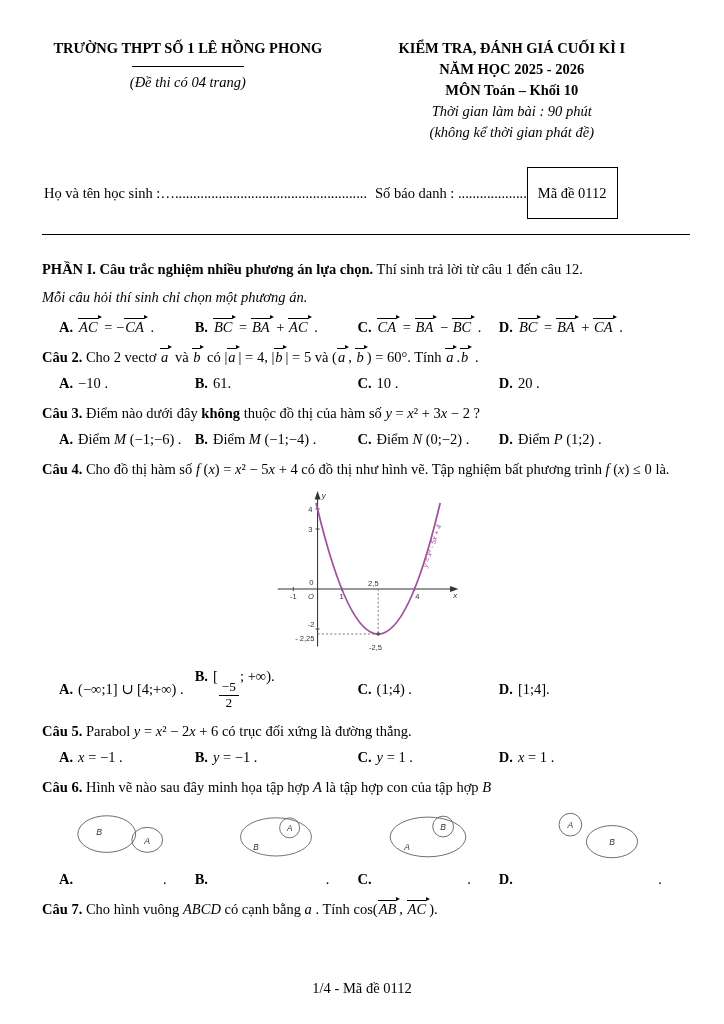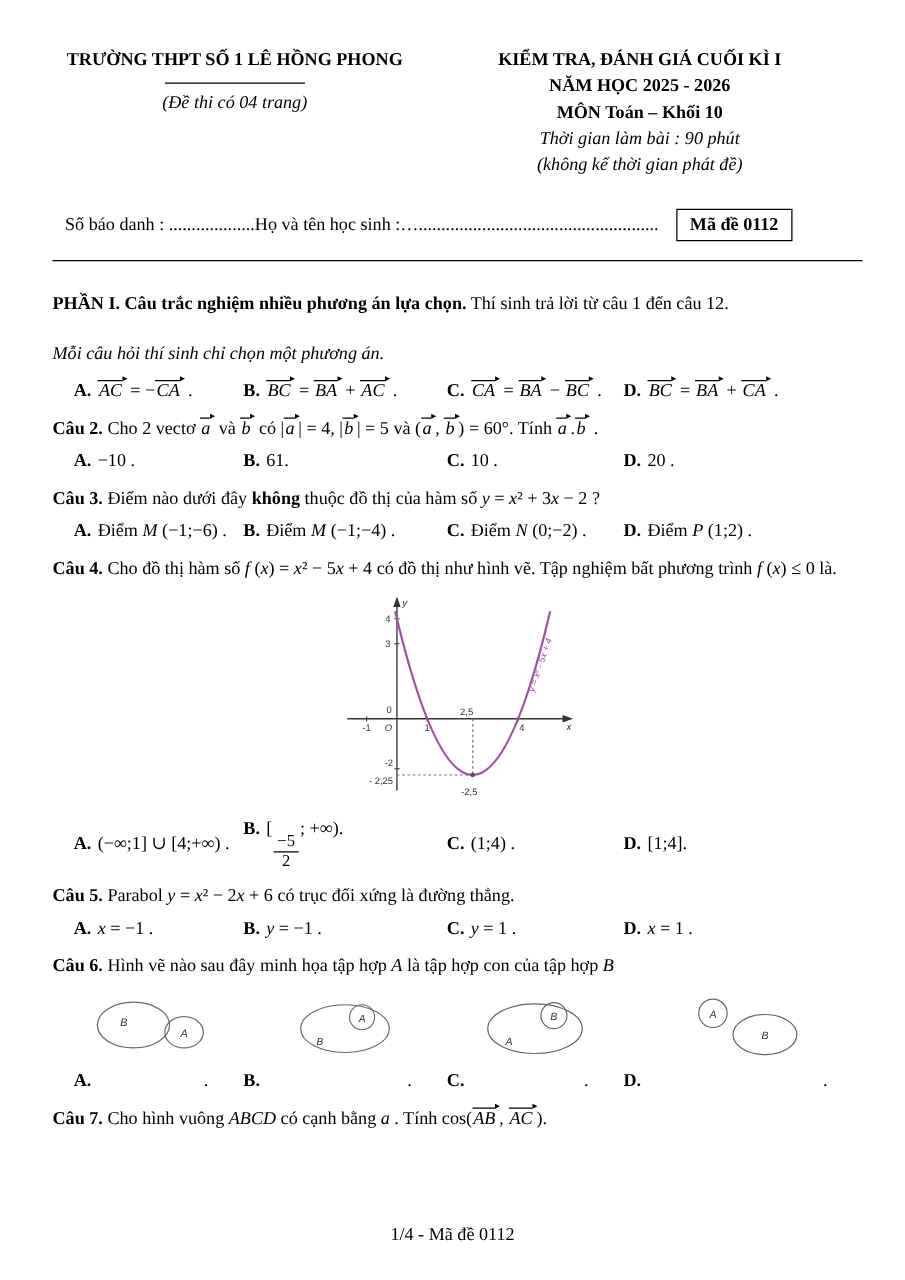--- a/index.html
+++ b/index.html
@@ -5,25 +5,25 @@
   html,body{margin:0;padding:0}
   body{width:724px;height:1024px;background:#fff;color:#000;
        font-family:"Liberation Serif","DejaVu Serif",serif;font-size:14.5px;line-height:1.38}
   .page{position:relative;width:100%;height:100%;padding:38px 34px 0 42px;box-sizing:border-box}
   .b{font-weight:700}.i{font-style:italic}
   .header{display:flex}
   .header-left{width:45%;text-align:center;line-height:1.45}
   .header-right{width:55%;text-align:center;line-height:1.45}
   .hr-short{width:112px;border-top:1.3px solid #000;margin:7px auto 5px}
   .student-row{display:flex;align-items:center;margin-top:24px;padding-left:2px}
-  .code-box{border:1.6px solid #000;padding:2px 10px;font-weight:700;margin-left:14px;white-space:nowrap}
+  .code-box{border:1.6px solid #000;padding:15px 10px;font-weight:400;white-space:nowrap}
   .divider{border-top:1.7px solid #000;margin-top:15px}
   .section-heading{margin:24px 0 0}
   p{margin:0}
-  .subheading{margin:20px 0 0}
+  .subheading{margin:8px 0 0}
   .q{margin-top:10px}
   .q-label{font-weight:700}
   .options{display:grid;grid-template-columns:21.5% 25.8% 22.4% 30.3%;padding-left:17px;margin-top:6px}
   .opt{white-space:nowrap}
   .opt .letter{font-weight:700;margin-right:5px}
   .vec{position:relative;display:inline-block;font-style:italic;padding:3px 3px 0 1px;line-height:1.05}
   .vec::before{content:"";position:absolute;left:0;right:3px;top:1px;border-top:1px solid #000}
   .vec::after{content:"";position:absolute;right:-1px;top:-1.6px;width:0;height:0;
               border-top:2.8px solid transparent;border-bottom:2.8px solid transparent;border-left:4.2px solid #000}
   .frac{display:inline-flex;flex-direction:column;text-align:center;vertical-align:-0.75em;
@@ -53,22 +53,22 @@
     <div class="header-right">
       <div class="b">KIỂM TRA, ĐÁNH GIÁ CUỐI KÌ I</div>
       <div class="b">NĂM HỌC 2025 - 2026</div>
       <div class="b">MÔN Toán – Khối 10</div>
       <div class="i">Thời gian làm bài : 90 phút</div>
       <div class="i">(không kể thời gian phát đề)</div>
     </div>
   </div>
 
   <div class="student-row">
+    <span>Họ và tên học sinh :….....................................................</span>
     <span style="margin-left:8px">Số báo danh : ...................</span>
-    <span>Họ và tên học sinh :….....................................................</span>
     <span class="code-box">Mã đề 0112</span>
   </div>
 
   <div class="divider"></div>
 
   <p class="section-heading">
     <b>PHẦN I. Câu trắc nghiệm nhiều phương án lựa chọn.</b><span> Thí sinh trả lời từ câu 1 đến câu 12.</span>
   </p>
   <p class="i subheading">Mỗi câu hỏi thí sinh chỉ chọn một phương án.</p>
 

